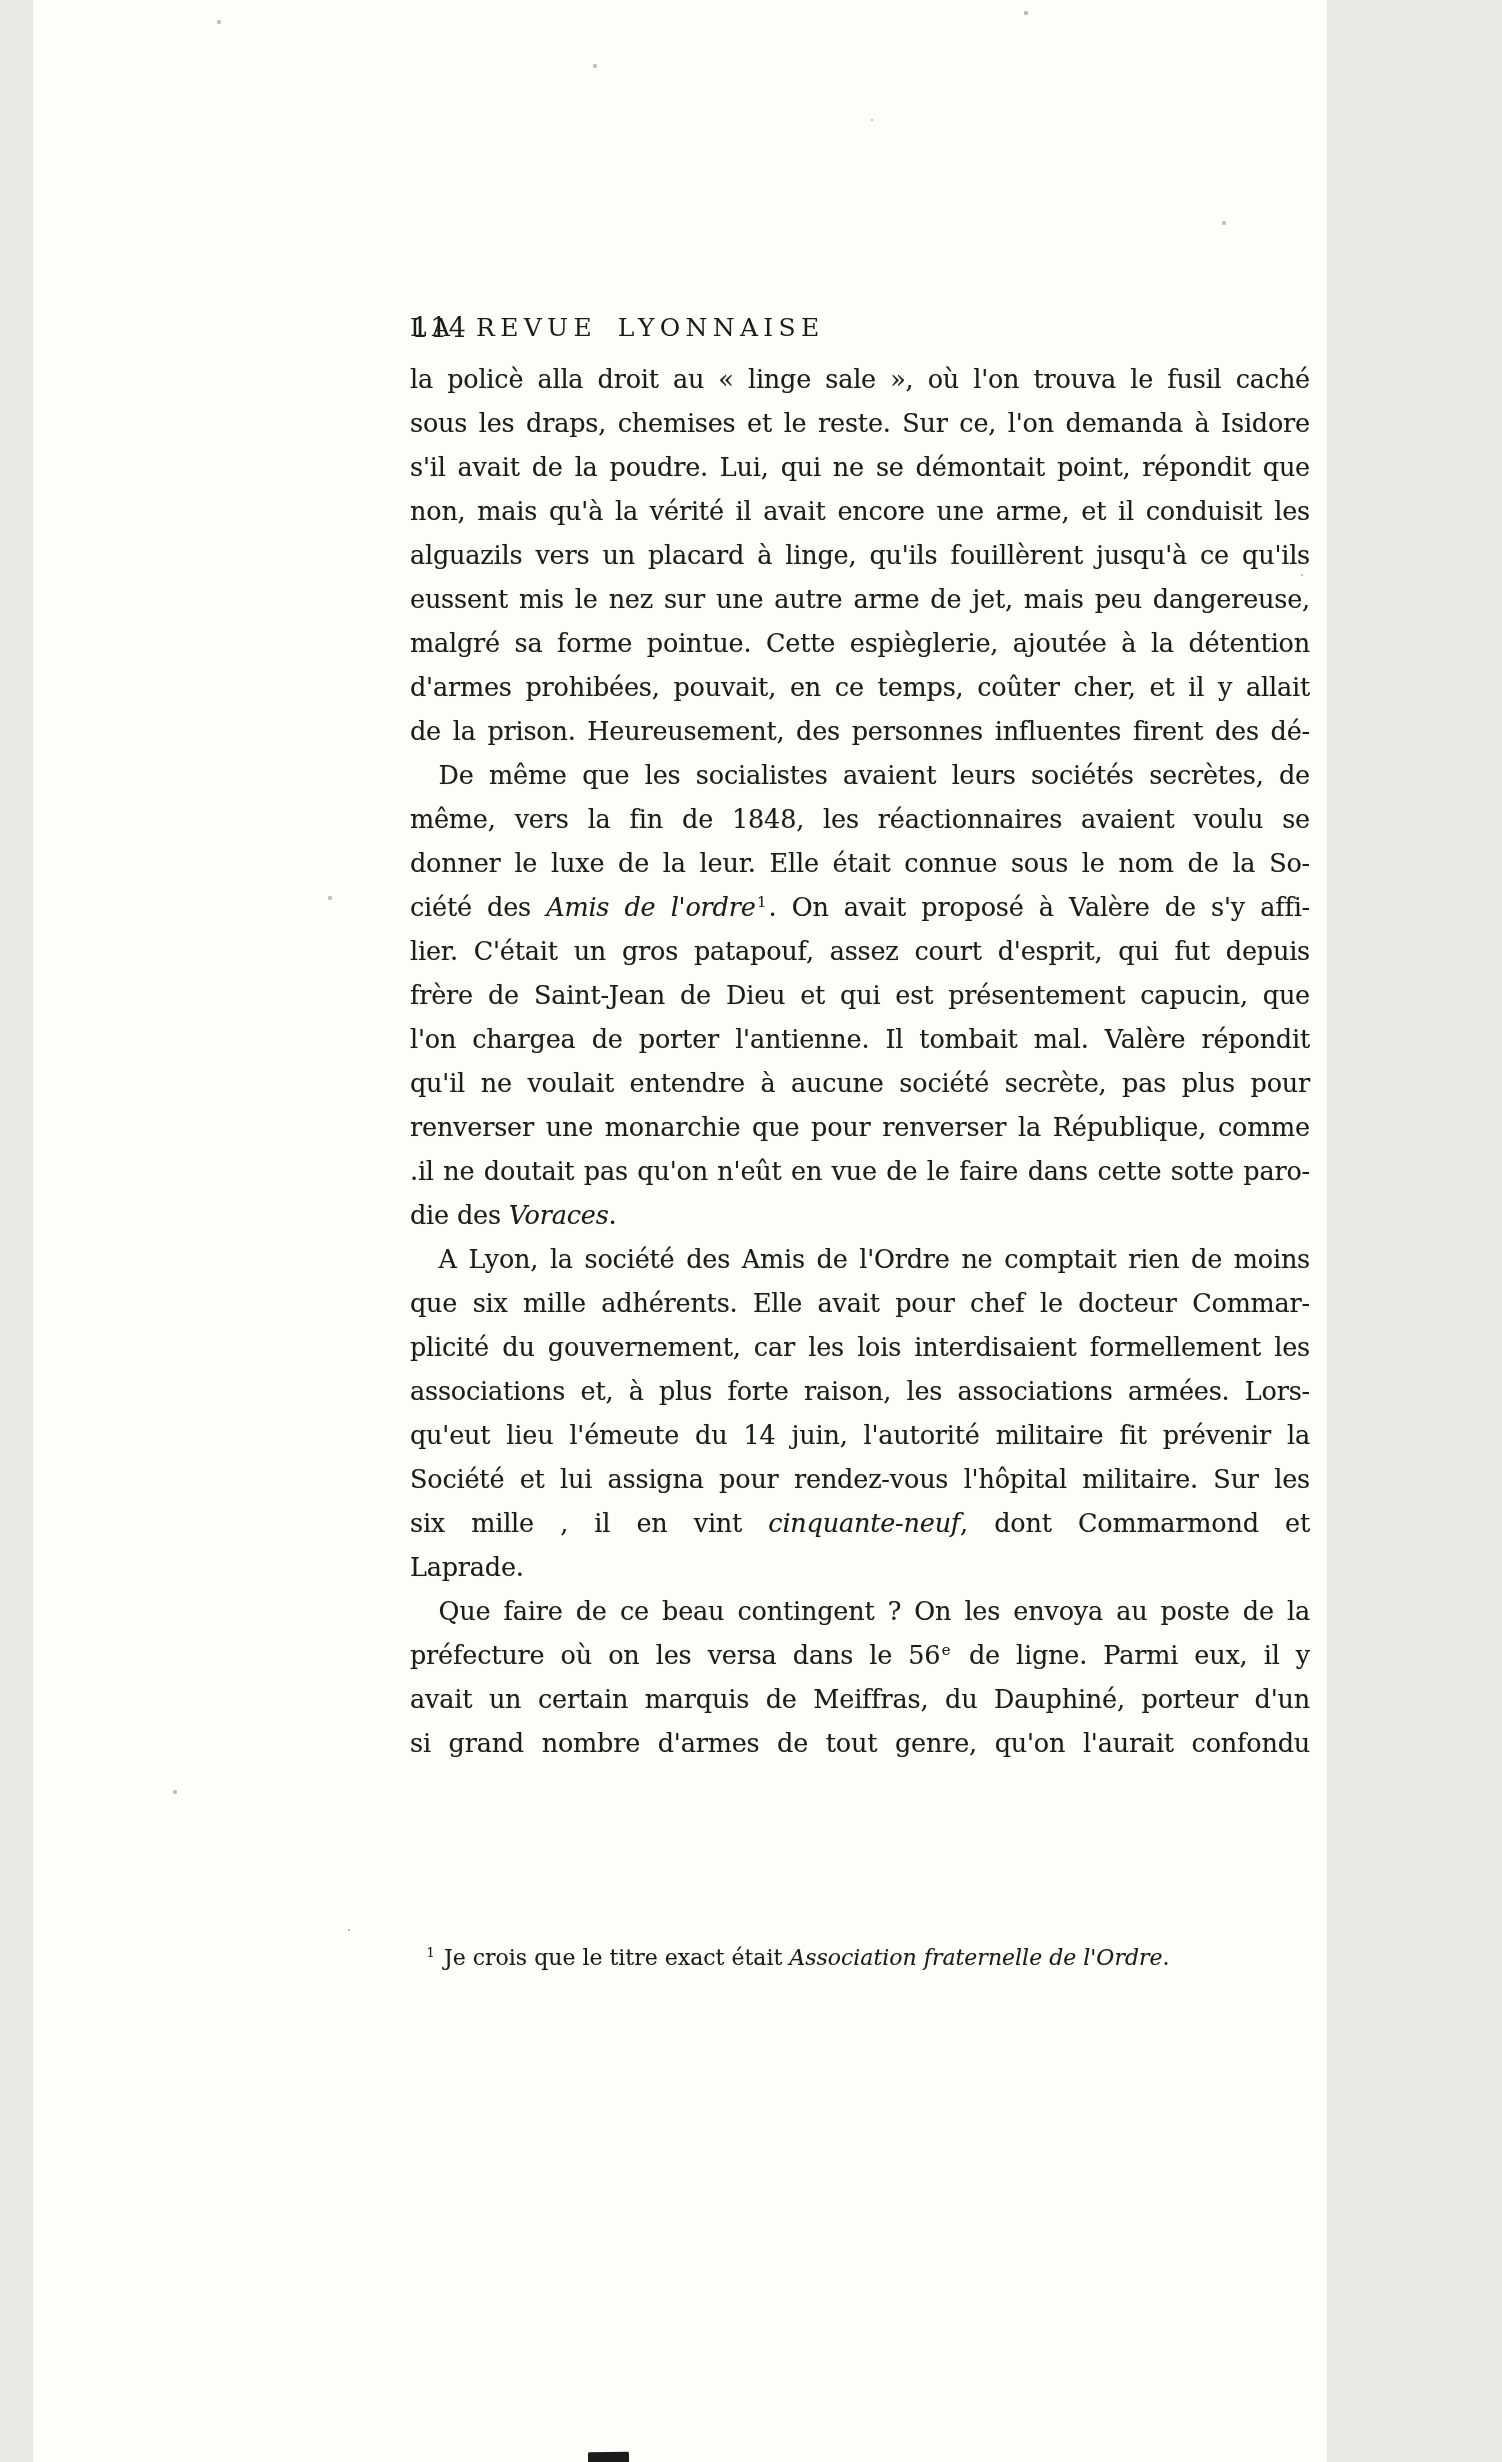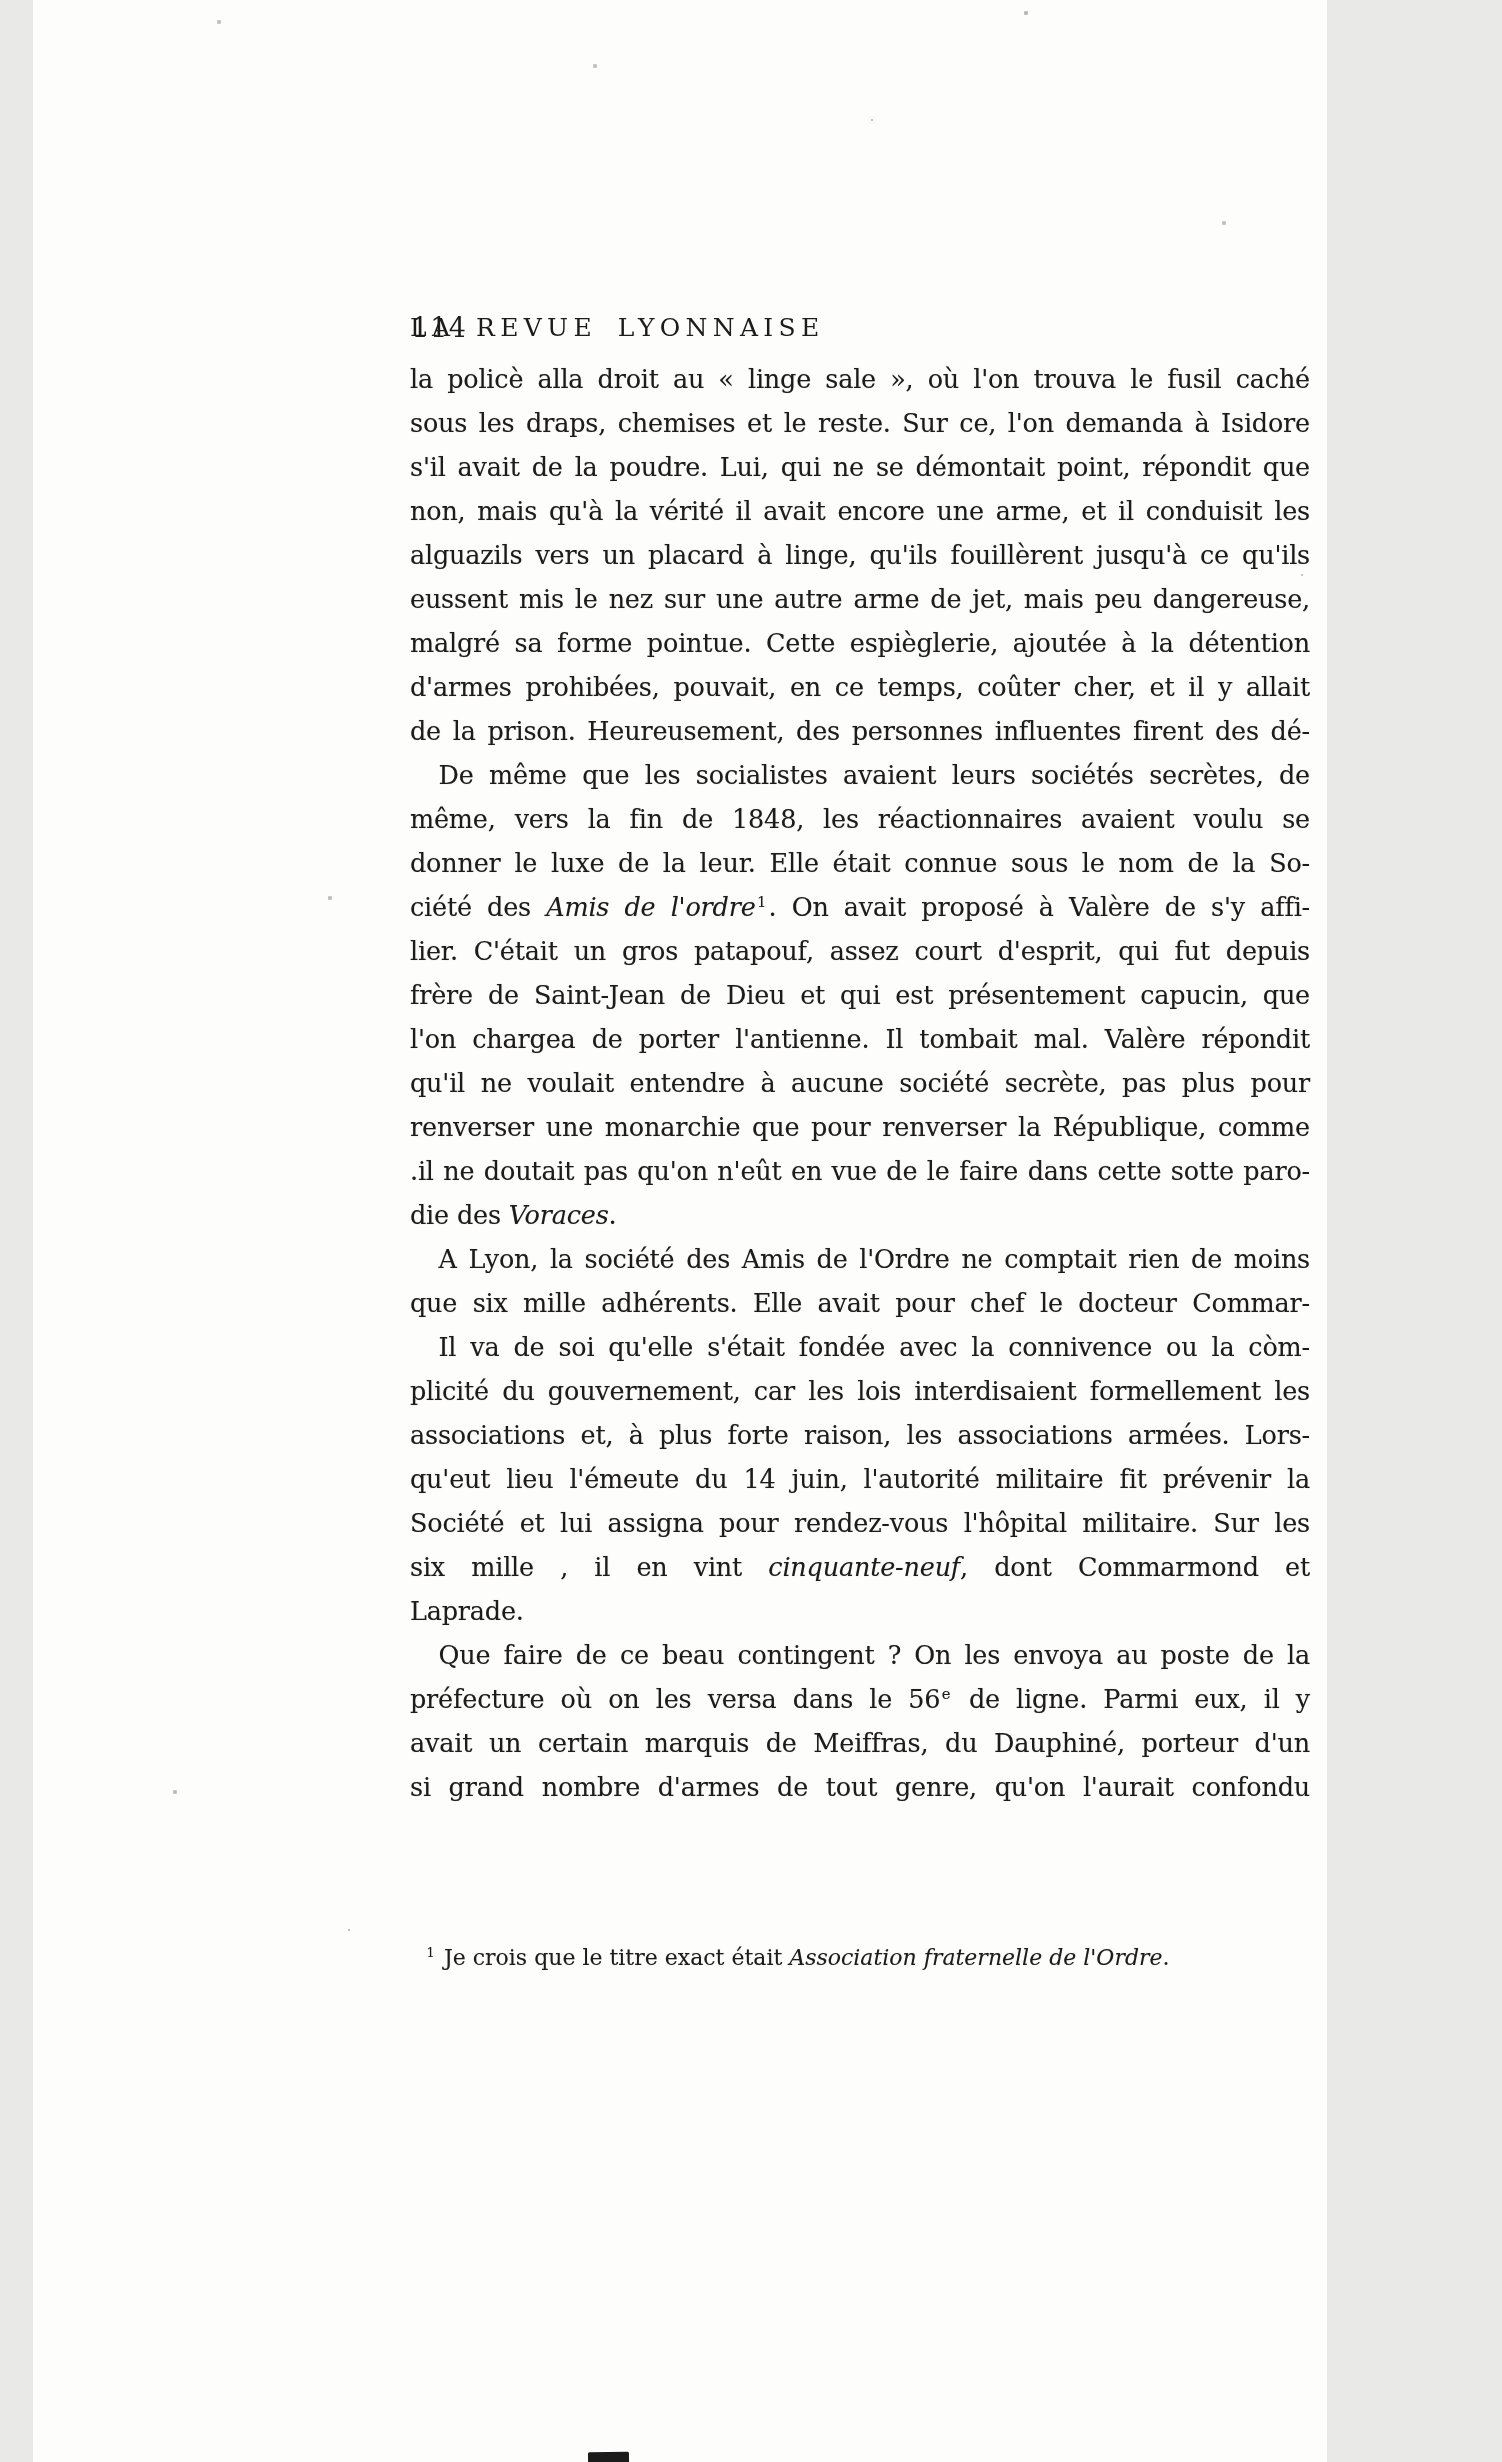--- a/index.html
+++ b/index.html
@@ -103,21 +103,20 @@
         <div class="line"><span>qu'il ne voulait entendre à aucune société secrète, pas plus pour</span></div>
         <div class="line"><span>renverser une monarchie que pour renverser la République, comme</span></div>
         <div class="line"><span>.il ne doutait pas qu'on n'eût en vue de le faire dans cette sotte paro-</span></div>
         <div class="line nj"><span>die des </span><span class="it">Voraces</span><span>.</span></div>
       </div>
       <div>
         <div class="line ind"><span>A Lyon, la société des Amis de l'Ordre ne comptait rien de moins</span></div>
         <div class="line"><span>que six mille adhérents. Elle avait pour chef le docteur Commar-</span></div>
       </div>
       <div>
-        <div class="line ind"><span>Il va de soi qu'elle s'était fondée avec la connivence ou la còm-</span></div>
         <div class="line"><span>plicité du gouvernement, car les lois interdisaient formellement les</span></div>
         <div class="line"><span>associations et, à plus forte raison, les associations armées. Lors-</span></div>
         <div class="line"><span>qu'eut lieu l'émeute du 14 juin, l'autorité militaire fit prévenir la</span></div>
         <div class="line"><span>Société et lui assigna pour rendez-vous l'hôpital militaire. Sur les</span></div>
         <div class="line"><span>six mille , il en vint </span><span class="it">cinquante-neuf</span><span>, dont Commarmond et</span></div>
         <div class="line nj"><span>Laprade.</span></div>
       </div>
       <div>
         <div class="line ind"><span>Que faire de ce beau contingent ? On les envoya au poste de la</span></div>
         <div class="line"><span>préfecture où on les versa dans le 56</span><sup class="sup">e</sup><span> de ligne. Parmi eux, il y</span></div>

